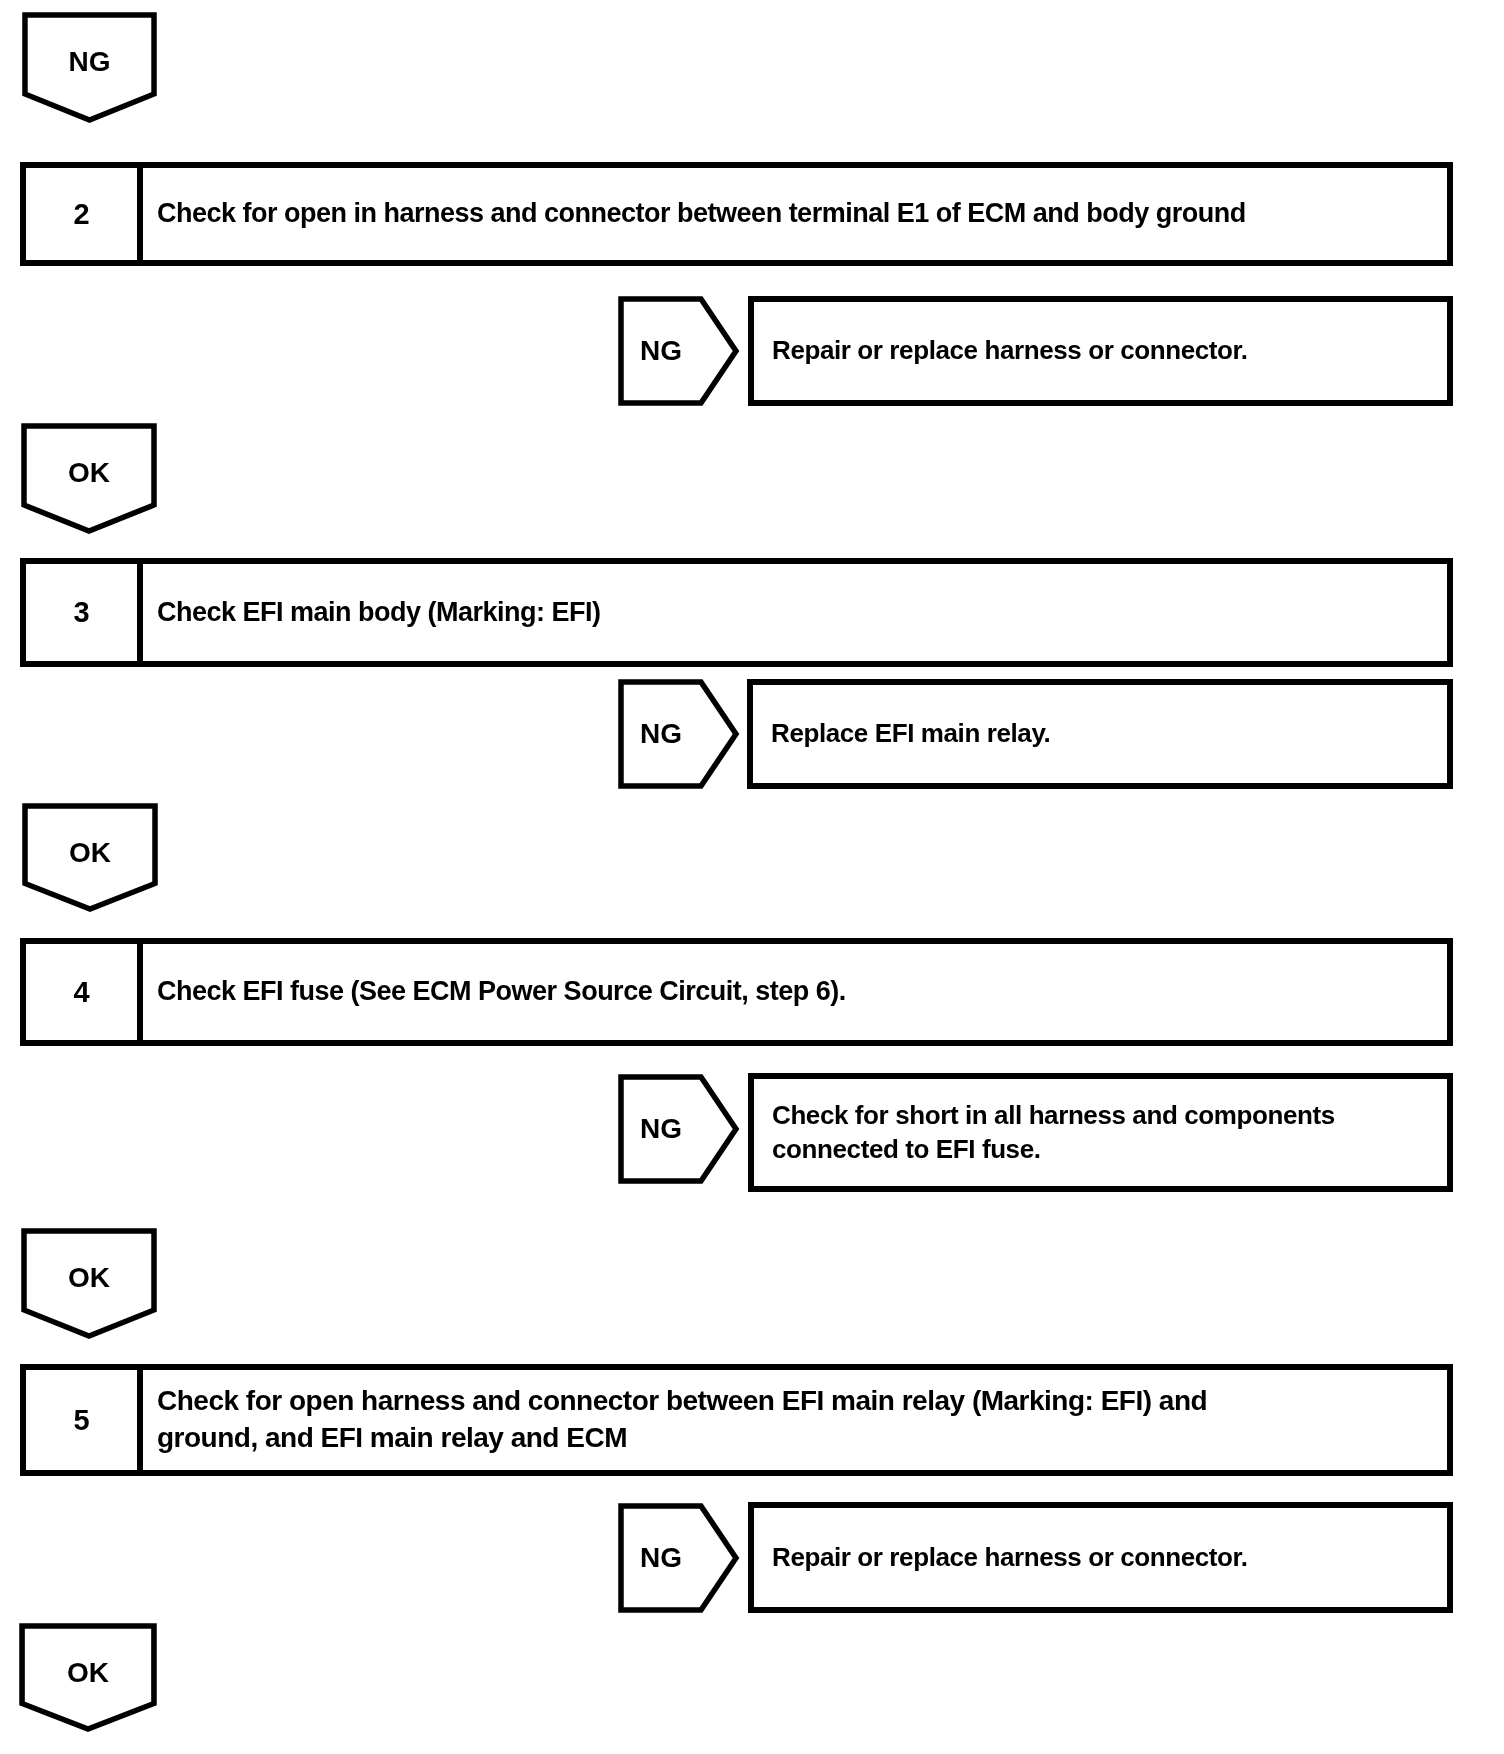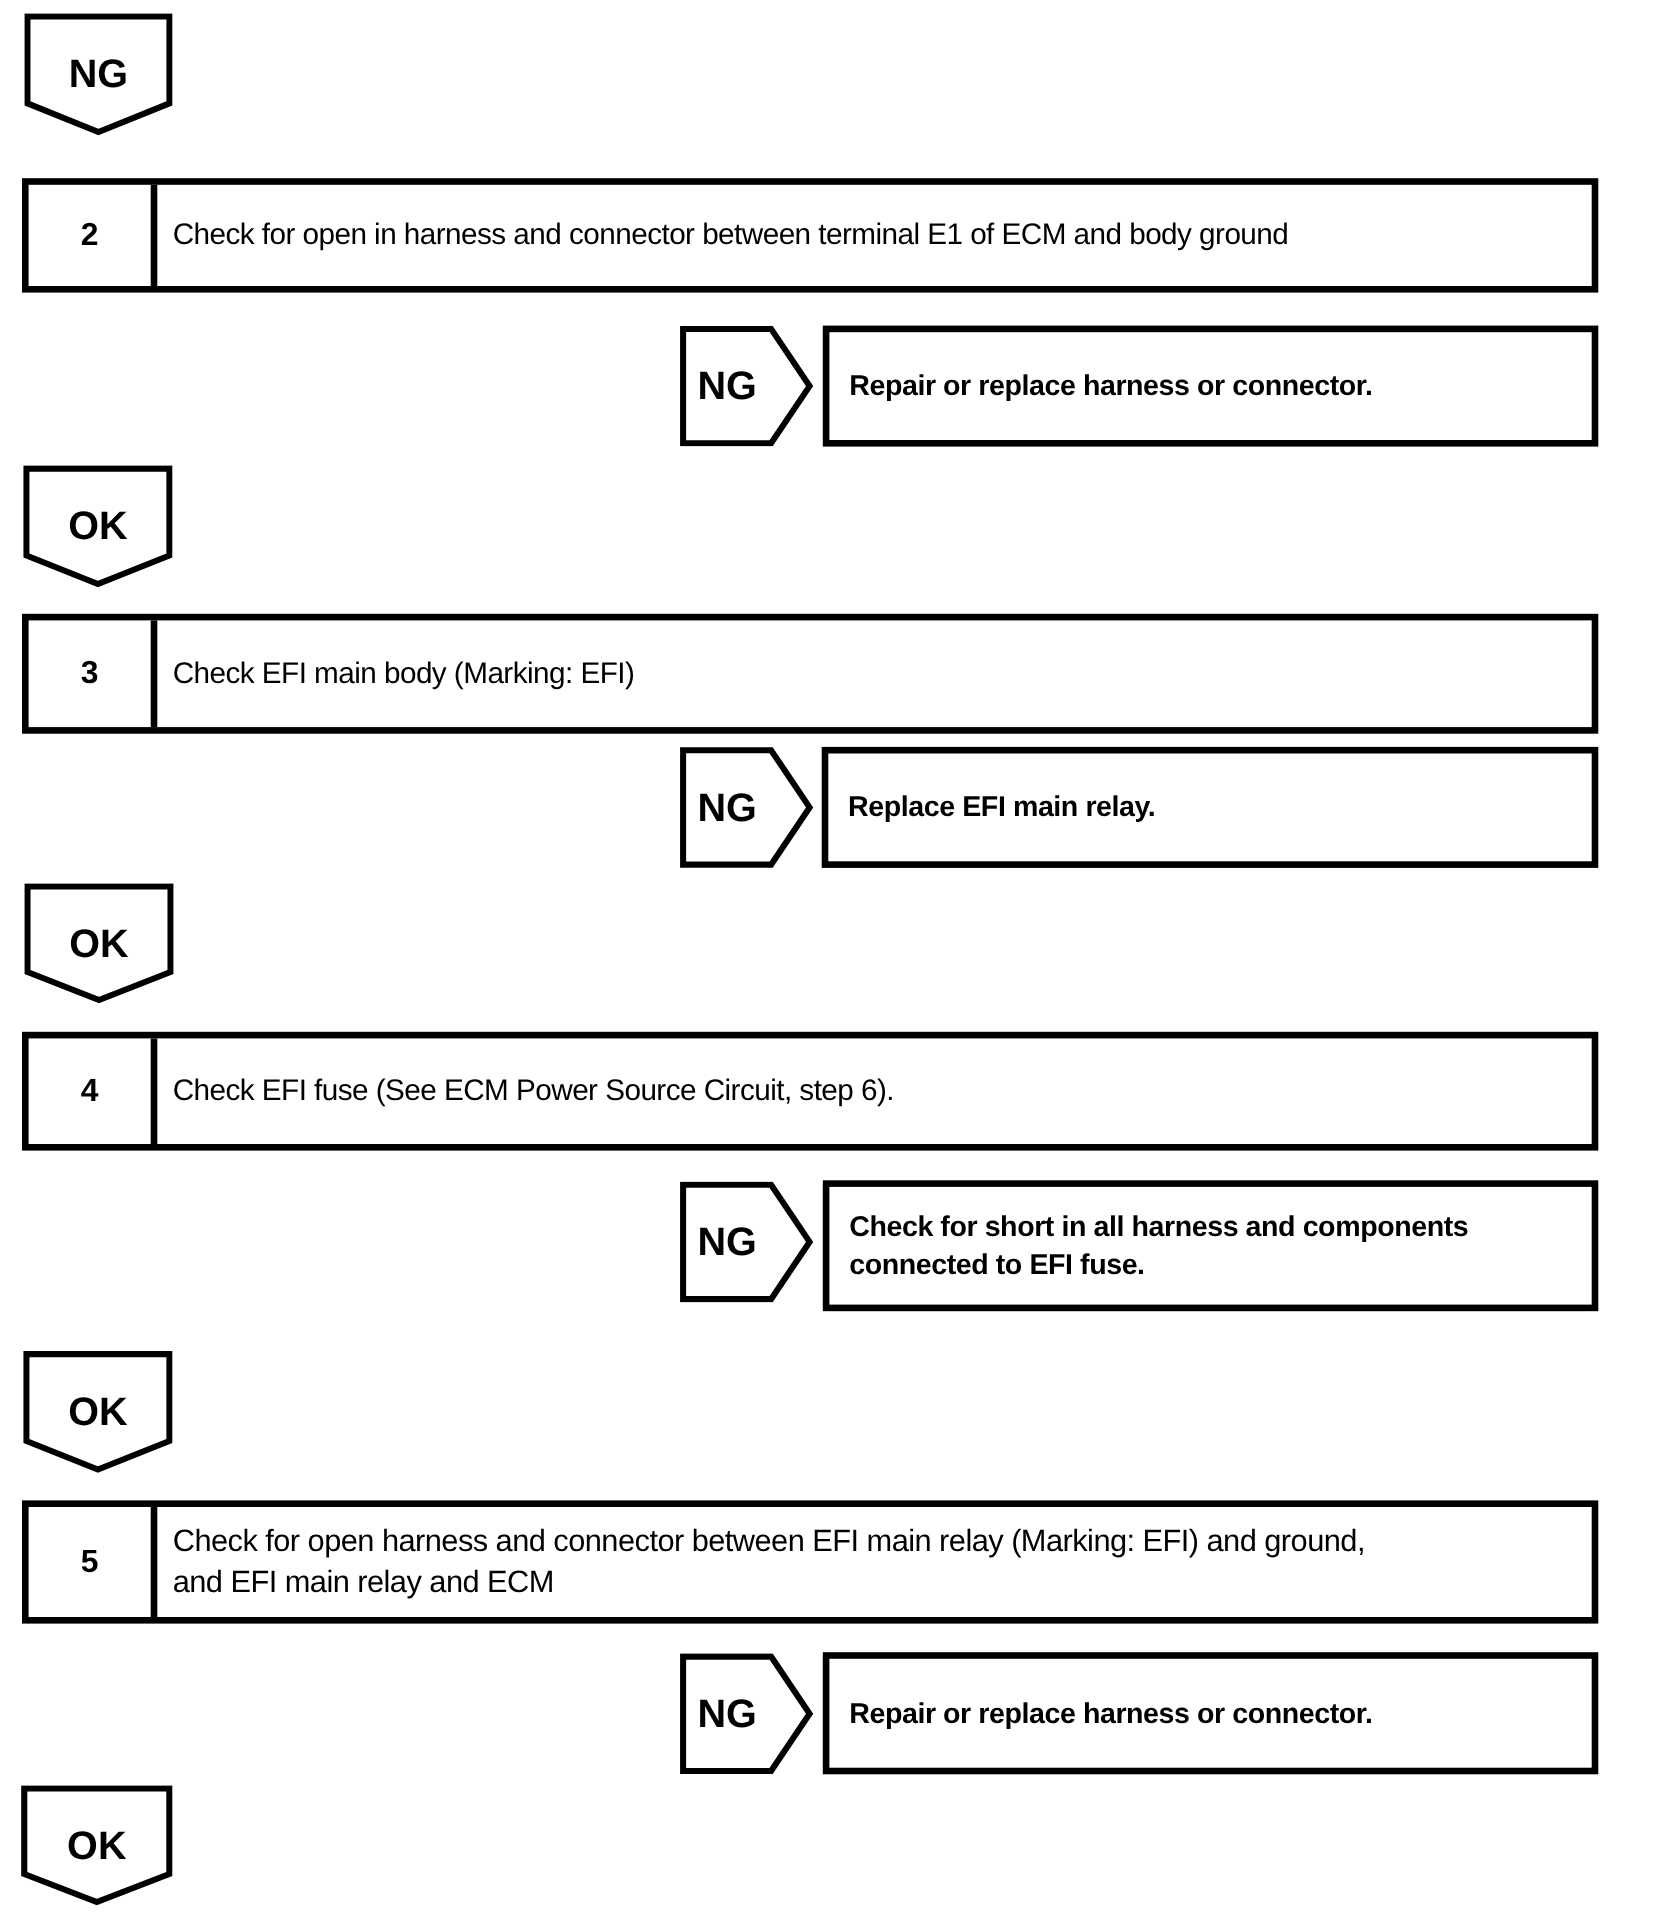--- a/index.html
+++ b/index.html
@@ -21,42 +21,42 @@
     width:111px;flex:0 0 111px;
     border-right:6px solid #000;
     display:flex;align-items:center;justify-content:center;
     font-size:29px;font-weight:bold;
   }
   .step-text-cell{
     flex:1;display:flex;align-items:center;
     padding:0 20px 0 14px;
   }
   .step-text-cell p{
-    margin:0;font-size:27px;font-weight:normal;
+    margin:0;font-size:27px;font-weight:bold;
     line-height:1.32;letter-spacing:-0.5px;
   }
   .step-text-cell p.wide{font-size:28px;}
 
   
   .result-box{
     position:absolute;
     border:6px solid #000;background:#fff;
     display:flex;align-items:center;
     padding:0 12px 0 18px;box-sizing:border-box;
   }
   .result-box p{
     margin:0;font-size:26px;font-weight:bold;
     line-height:1.28;letter-spacing:-0.4px;
   }
 
   
   .shape{position:absolute;}
   .shape svg{position:absolute;left:0;top:0;width:100%;height:100%;display:block;}
   .shape .lbl{
-    position:absolute;font-weight:bold;font-size:36px;letter-spacing:0;
+    position:absolute;font-weight:bold;font-size:28px;letter-spacing:0;
   }
   .flag .lbl{left:0;width:100%;text-align:center;top:34px;}
   .arrow .lbl{left:0;width:86px;text-align:center;top:50%;transform:translateY(-50%);}
 
   
   #entry-flag {left:22px; top:12px;  width:135px;height:112px;}
   #step2-box  {left:20px; top:162px; width:1433px;height:104px;}
   #ng1-arrow  {left:618px;top:296px; width:122px;height:110px;}
   #ng1-box    {left:748px;top:296px; width:705px;height:110px;}
   #ok1-flag   {left:21px; top:423px; width:136px;height:112px;}

